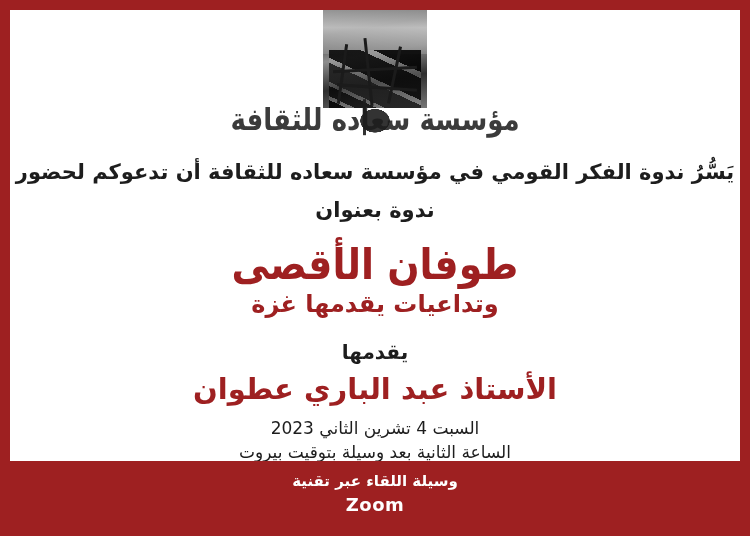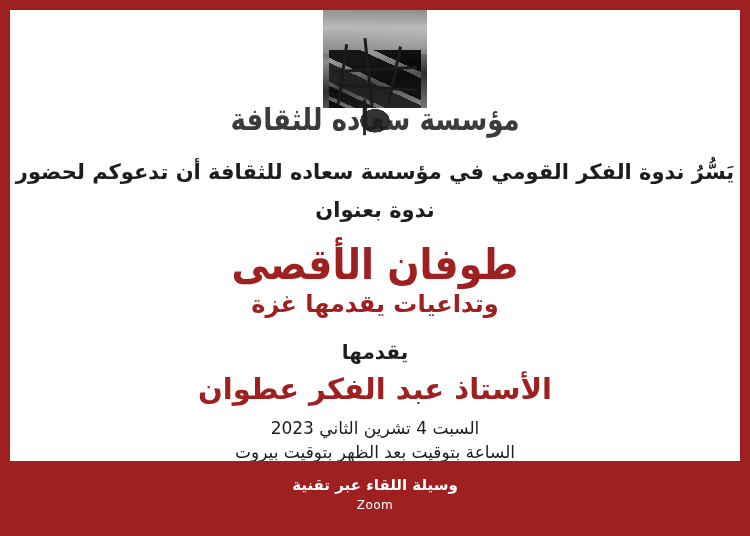--- a/index.html
+++ b/index.html
@@ -225,22 +225,22 @@
     align-items: center;
     justify-content: center;
     gap: 4px;
   }
   .footer-medium {
     font-size: 15px;
     font-weight: 700;
     color: #ffffff;
   }
   .footer-platform {
-    font-size: 12px;
-    font-weight: 400;
+    font-size: 18px;
+    font-weight: 700;
     color: #ffffff;
     letter-spacing: .5px;
   }
 </style>
 </head>
 <body>
 
 <div class="poster">
 
   <div class="frame-top"></div>
@@ -265,24 +265,24 @@
       <div class="logo-mark"></div>
     </div>
 
     <div class="line intro2">ندوة بعنوان</div>
     <div class="line intro1">يَسُّرُ ندوة الفكر القومي في مؤسسة سعاده للثقافة أن تدعوكم لحضور</div>
 
     <div class="title-main">طوفان الأقصى</div>
     <div class="title-sub">وتداعيات يقدمها غزة</div>
 
     <div class="presenter-label">يقدمها</div>
-    <div class="presenter-name">الأستاذ عبد الفكر عطوان</div>
+    <div class="presenter-name">الأستاذ عبد الباري عطوان</div>
 
     <div class="date-line">السبت 4 تشرين الثاني 2023</div>
-    <div class="time-line">الساعة بتوقيت بعد الظهر بتوقيت بيروت</div>
+    <div class="time-line">الساعة الثانية بعد وسيلة بتوقيت بيروت</div>
 
     <div class="footer-band">
       <div class="footer-medium">وسيلة اللقاء عبر تقنية</div>
       <div class="footer-platform">Zoom</div>
     </div>
 
   </div>
 </div>
 
 </body></html>

